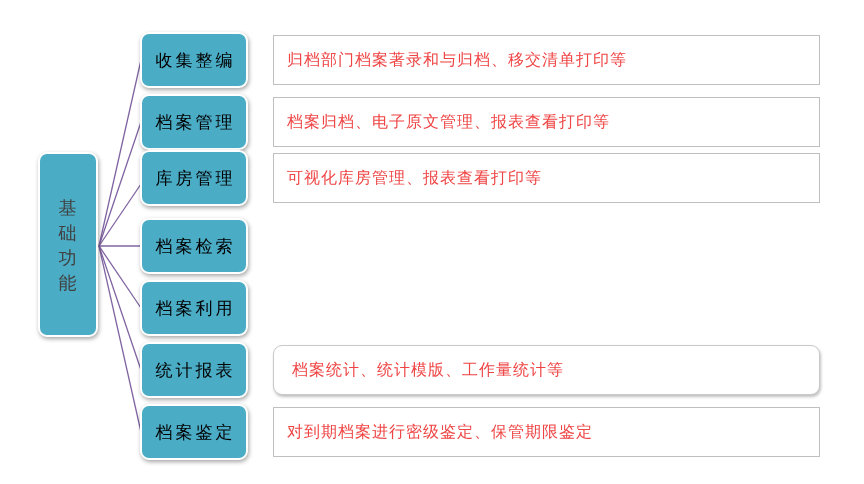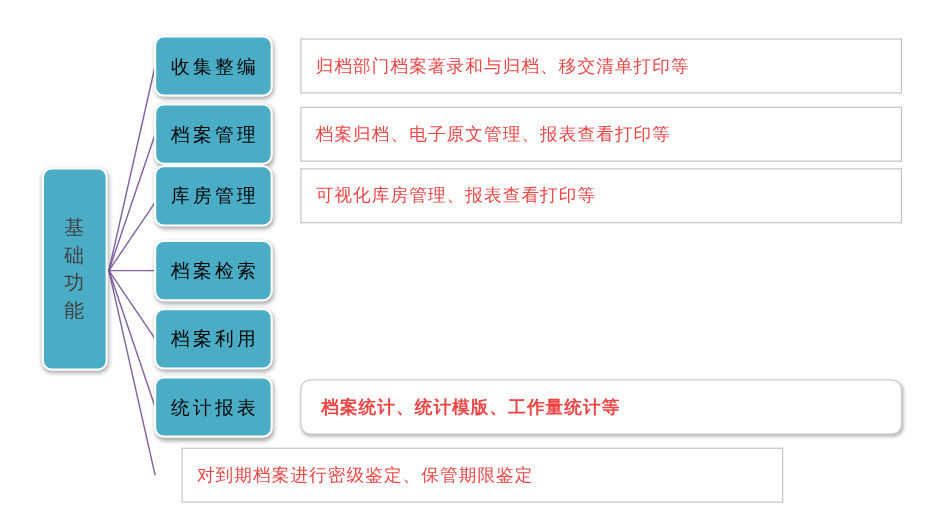--- a/index.html
+++ b/index.html
@@ -94,21 +94,20 @@
     font-size: 16px;
     letter-spacing: 1px;
     white-space: nowrap;
     flex: none;
   }
   .row:nth-child(6) .desc {
     border-radius: 9px;
     border-color: #C9C9C9;
     box-shadow: 1px 2px 3px rgba(0,0,0,0.25);
     padding-left: 18px;
-    font-weight: bold;
   }
 </style>
 </head>
 <body>
 
 <div class="canvas">
 
   <svg class="connectors" viewBox="0 0 864 484" xmlns="http://www.w3.org/2000/svg">
     <line x1="99" y1="246" x2="141" y2="60" stroke="#8064A2" stroke-width="1.3"></line>
     <line x1="99" y1="246" x2="141" y2="122" stroke="#8064A2" stroke-width="1.3"></line>
@@ -147,17 +146,18 @@
     <div class="row">
       <div class="node">档案利用</div>
     </div>
 
     <div class="row">
       <div class="node">统计报表</div>
       <div class="desc">档案统计、统计模版、工作量统计等</div>
     </div>
 
     <div class="row">
+      <div class="node">档案鉴定</div>
       <div class="desc">对到期档案进行密级鉴定、保管期限鉴定</div>
     </div>
 
   </div>
 </div>
 
 </body></html>

